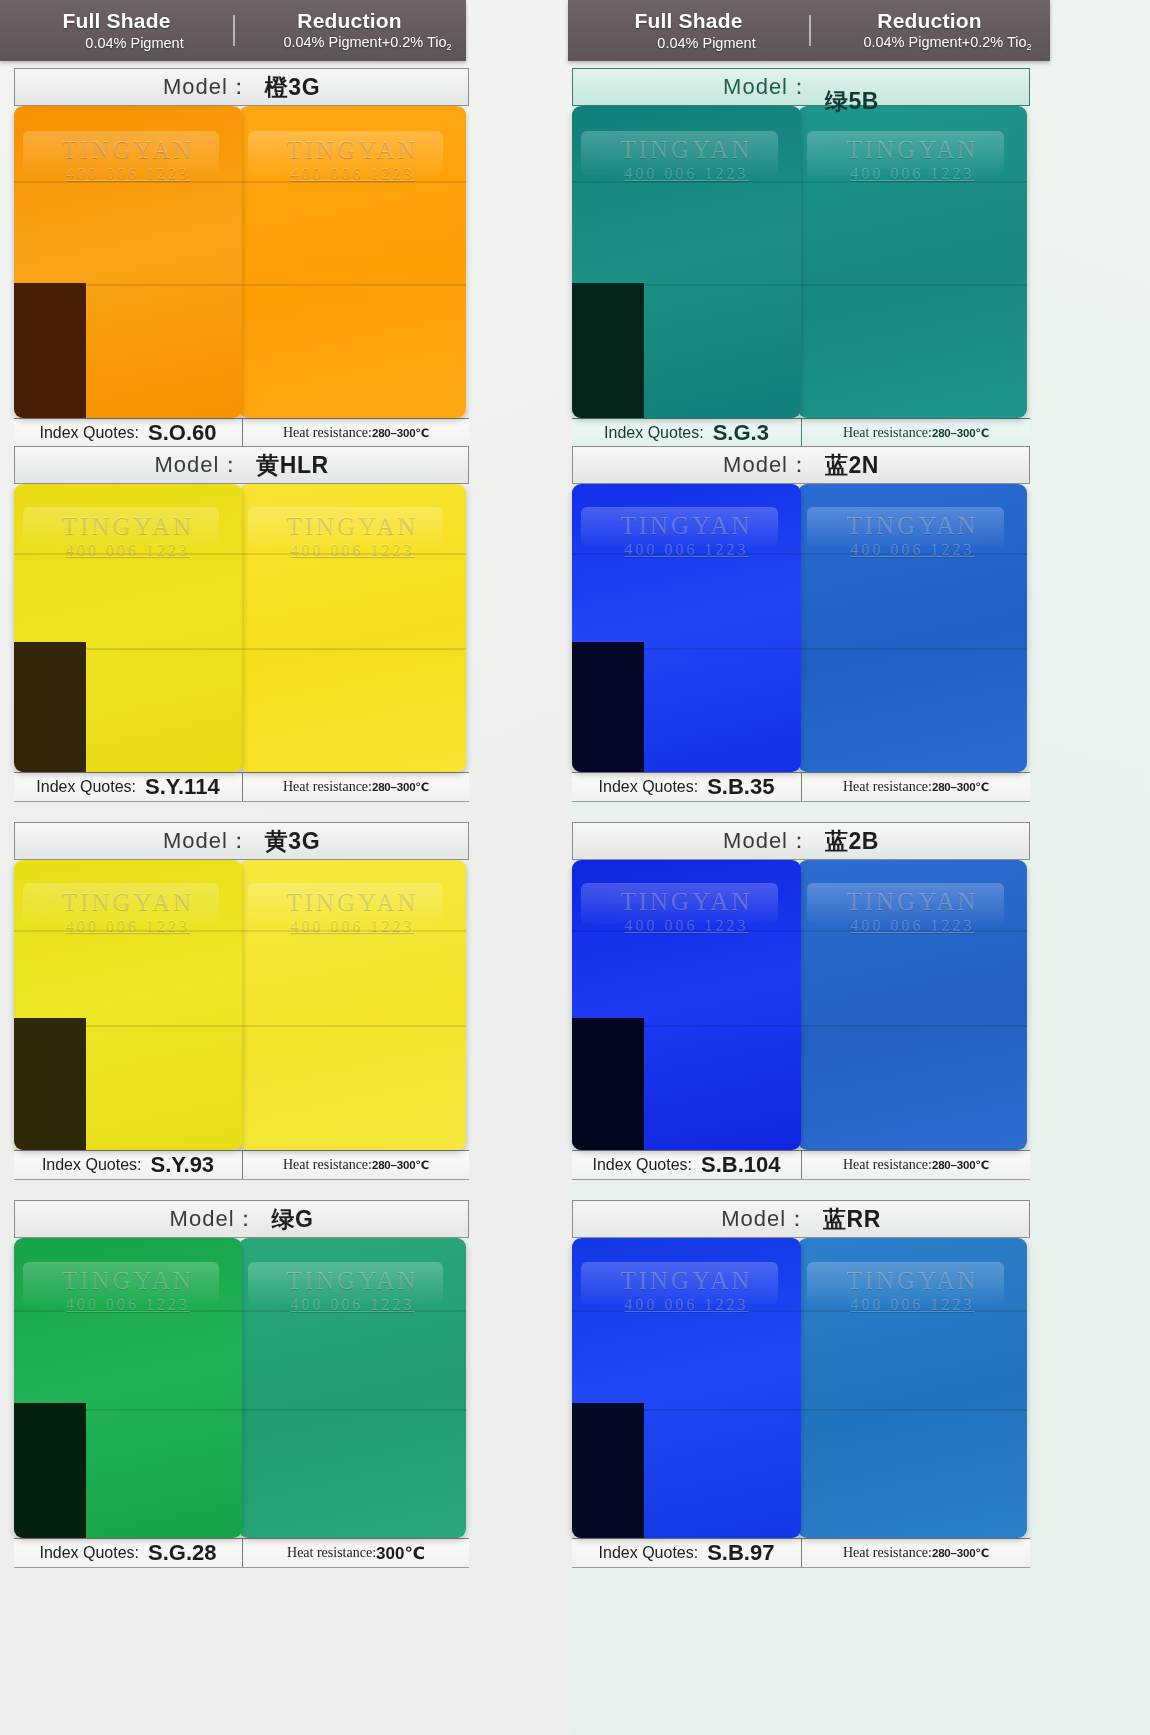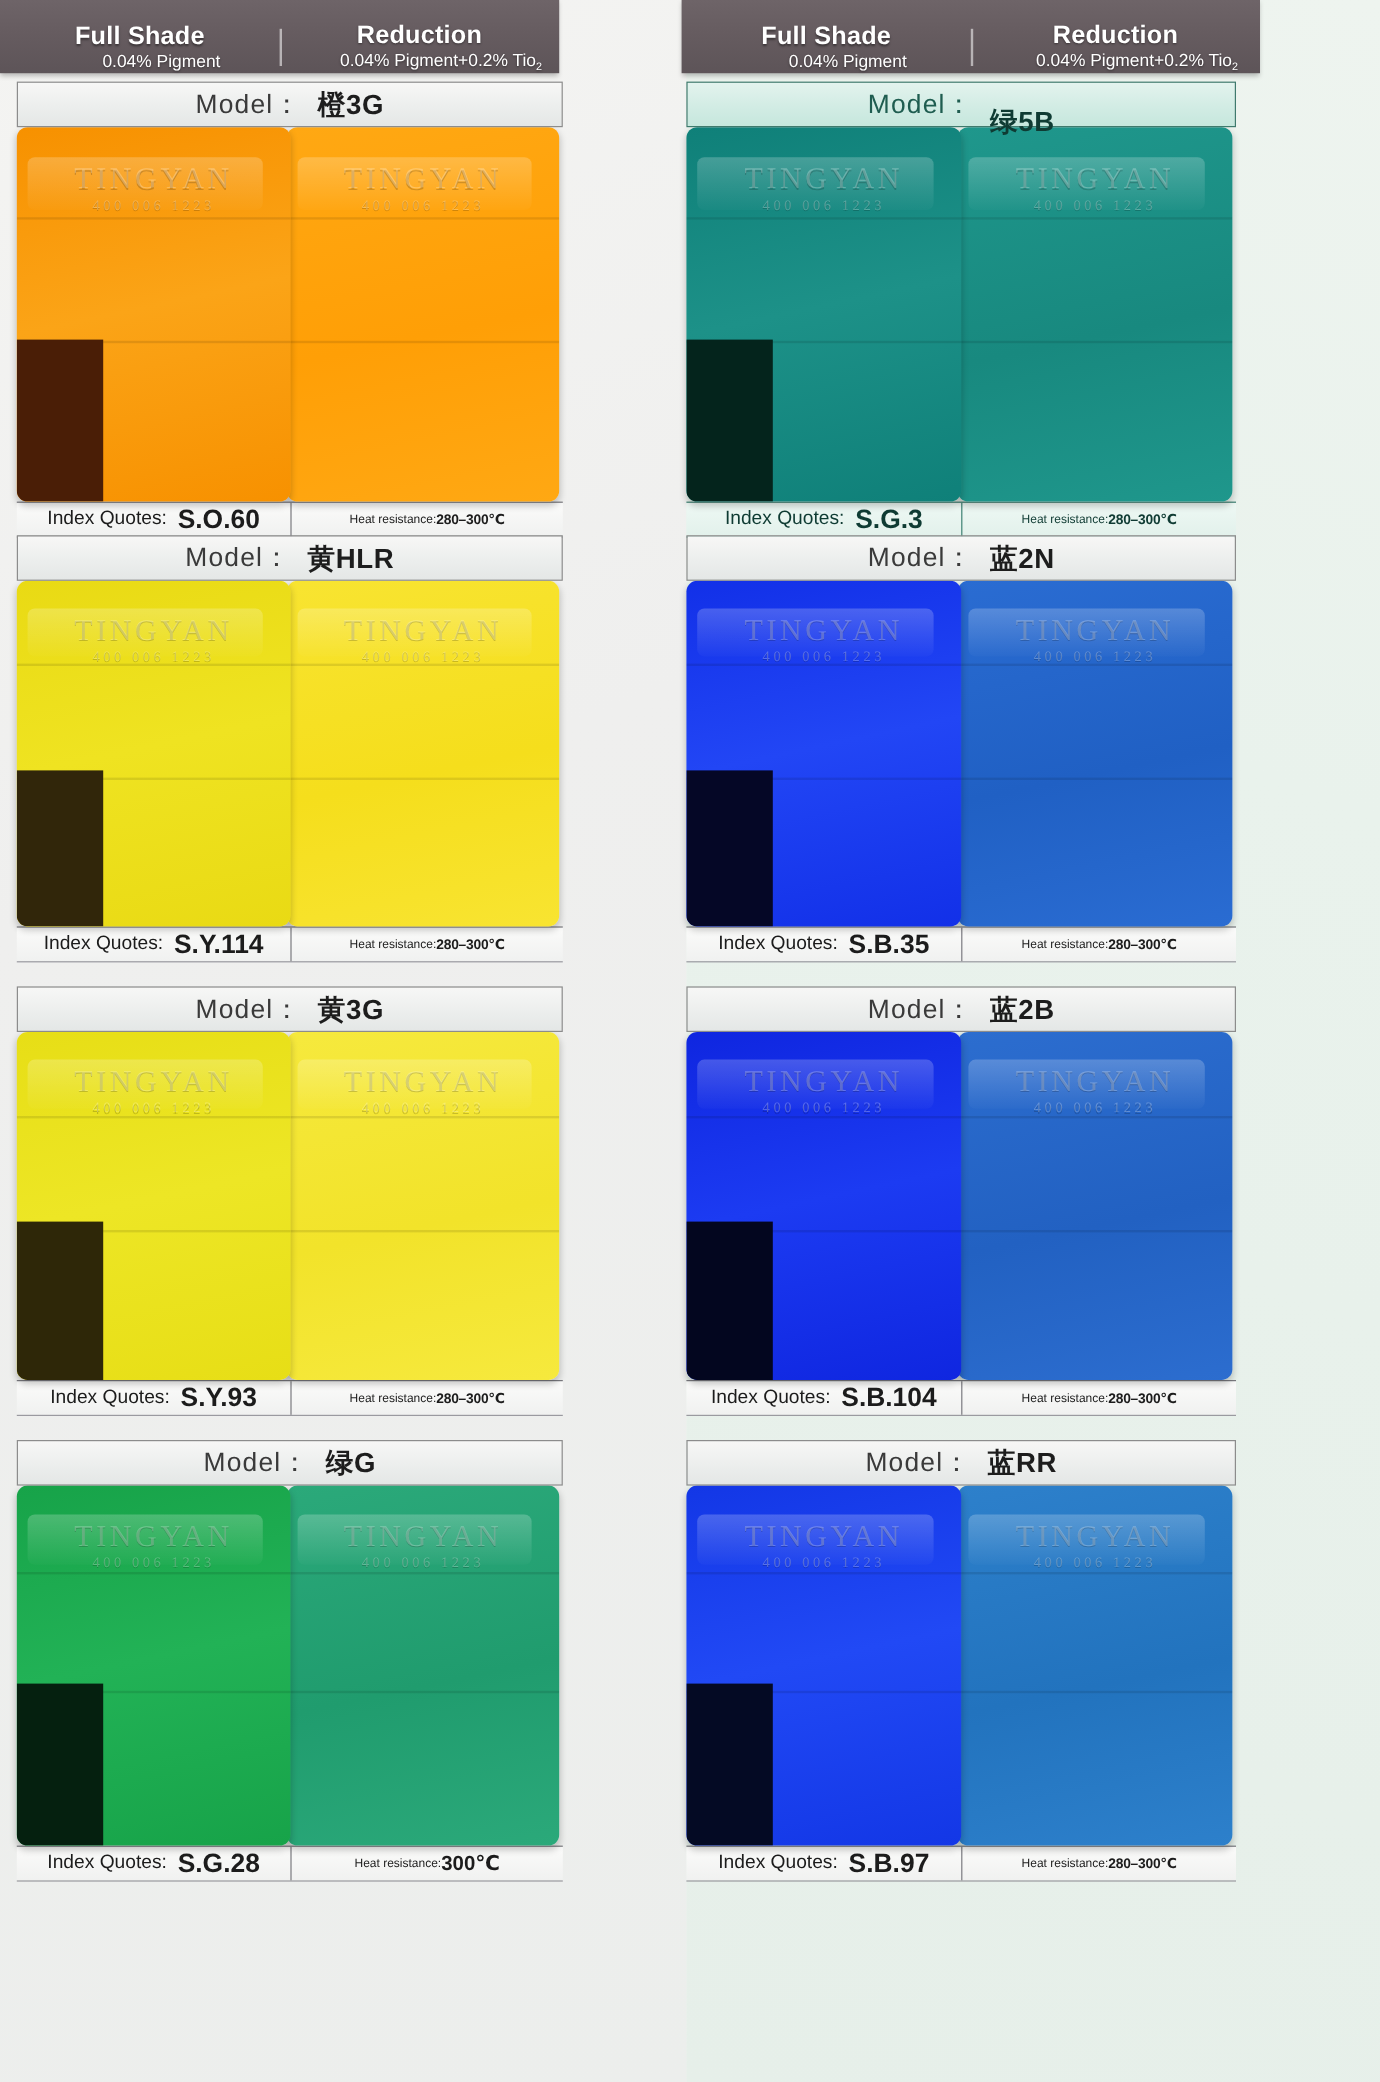--- a/index.html
+++ b/index.html
@@ -11,21 +11,21 @@
   }
   .board{position:absolute;inset:0;display:flex;}
   .col{position:relative;height:100%;}
   .col-left{width:572px;background:linear-gradient(160deg,#f4f4f2 0%,#efefee 40%,#eceeec 100%);}
   .col-right{width:578px;background:linear-gradient(200deg,#eef4ef 0%,#e9f2ec 35%,#e6efe9 100%);}
 
   
   .hdr{
     position:absolute;top:0;left:0;height:61px;
     background:linear-gradient(180deg,#6e6468 0%,#665c60 45%,#5d5458 100%);
-    display:flex;align-items:flex-end;box-sizing:border-box;
+    display:flex;align-items:center;box-sizing:border-box;
     box-shadow:0 2px 4px rgba(0,0,0,.25);
   }
   .hdr-left{width:466px;}
   .hdr-right{width:474px;}
   .hdr-cell{
     flex:1;text-align:center;color:#fff;position:relative;
     text-shadow:0 1px 2px rgba(0,0,0,.45);
   }
   .hdr-cell + .hdr-cell:before{
     content:"";position:absolute;left:0;top:6px;bottom:6px;width:2px;
@@ -60,36 +60,36 @@
   .plq-full{z-index:2;}
   .plq-red{margin-left:-3px;z-index:1;}
   
   .darkblock{position:absolute;left:0;bottom:0;}
   
   .emboss{position:absolute;left:50%;transform:translateX(-50%);
           text-align:center;color:rgba(255,255,255,.26);
           text-shadow:0 1px 0 rgba(0,0,0,.18);pointer-events:none;
           font-family:"Liberation Serif","DejaVu Serif",serif;}
   .emboss .e1{font-size:25px;letter-spacing:3px;display:block;line-height:1;text-align:center;}
-  .emboss .e2{font-size:12px;letter-spacing:3px;display:block;line-height:1.5;}
+  .emboss .e2{font-size:16px;letter-spacing:3px;display:block;line-height:1.5;text-decoration:underline;}
   
   .seam{position:absolute;left:0;right:0;height:2px;background:rgba(0,0,0,.10);}
   .gloss{position:absolute;left:4%;right:10%;border-radius:6px;
          background:linear-gradient(180deg,rgba(255,255,255,.22),rgba(255,255,255,.02));}
 
   
   .idx-bar{display:flex;height:30px;box-sizing:border-box;
     border-top:1.5px solid #7b7b80;border-bottom:1.5px solid #9a9aa0;
     background:linear-gradient(180deg,#fbfbfa 0%,#f0f1f0 100%);}
   .idx-cell{display:flex;align-items:center;justify-content:center;
     box-sizing:border-box;white-space:nowrap;color:#1c1c1c;}
   .idx-cell + .idx-cell{border-left:1.5px solid #7b7b80;}
   .idx-k{font-size:16px;}
   .idx-v{font-size:22px;font-weight:bold;margin-left:9px;}
-  .heat-k{font-size:10px;}
+  .heat-k{font-size:14px;font-family:Liberation Serif, serif;}
   .heat-v{font-size:11.5px;font-weight:bold;letter-spacing:-.2px;}
   .heat-v.big{font-size:17px;letter-spacing:0;}
   .tint-green .idx-bar{border-top-color:#3f8274;border-bottom-color:#5d9a8d;
     background:linear-gradient(180deg,#eef8f4 0%,#e2f1eb 100%);}
   .tint-green .idx-cell{color:#0f3b33;}
   .tint-green .idx-cell + .idx-cell{border-left-color:#3f8274;}
 </style>
 </head>
 <body>
 

